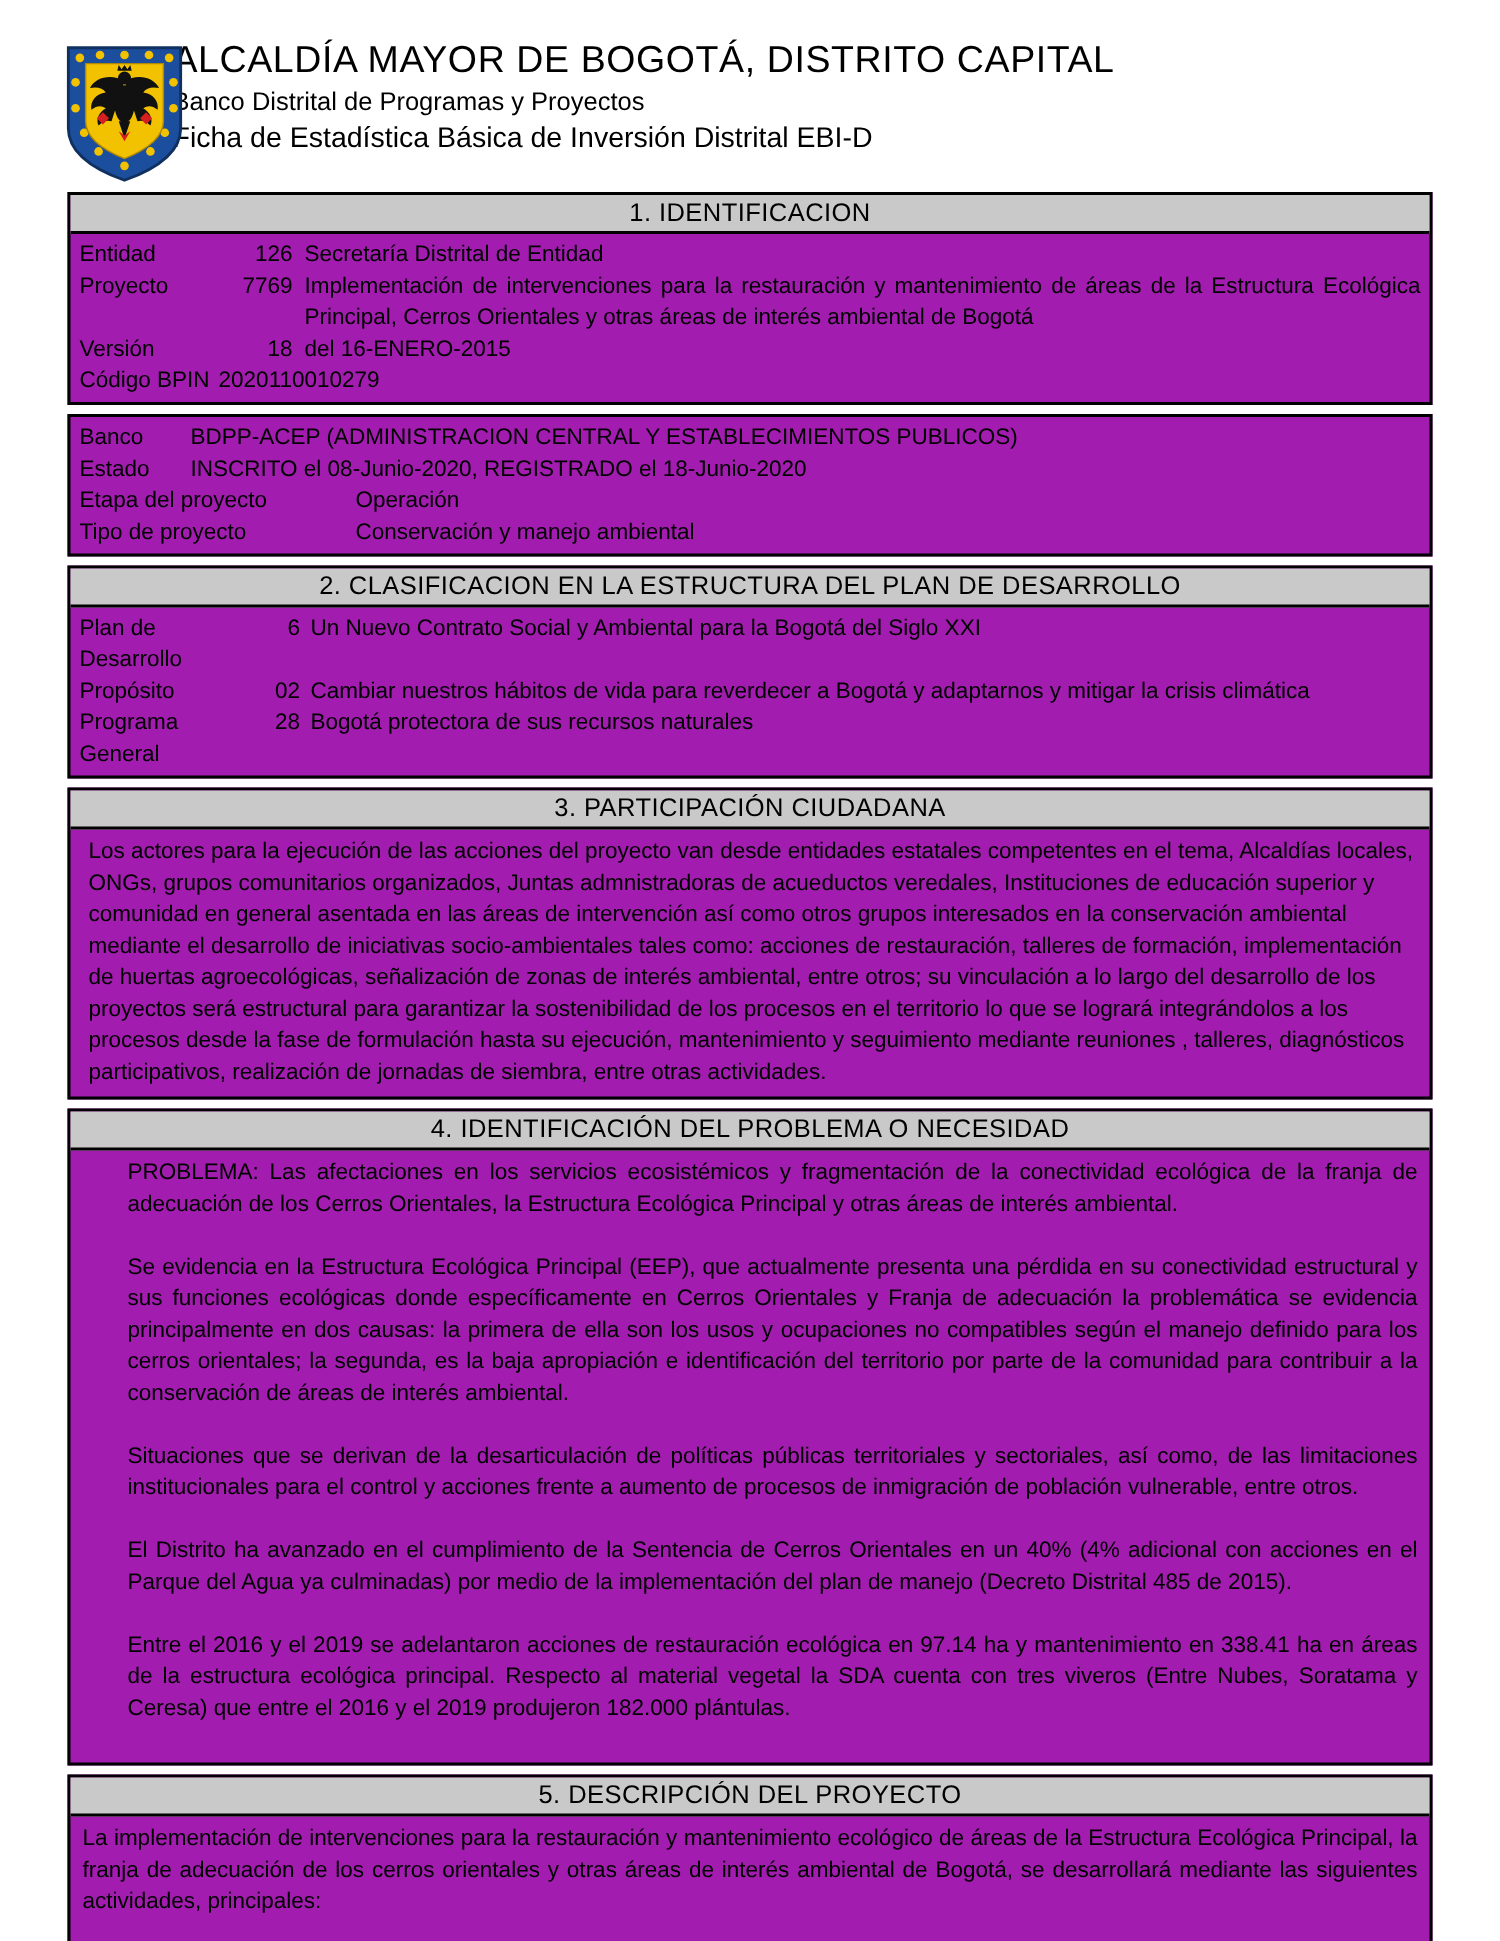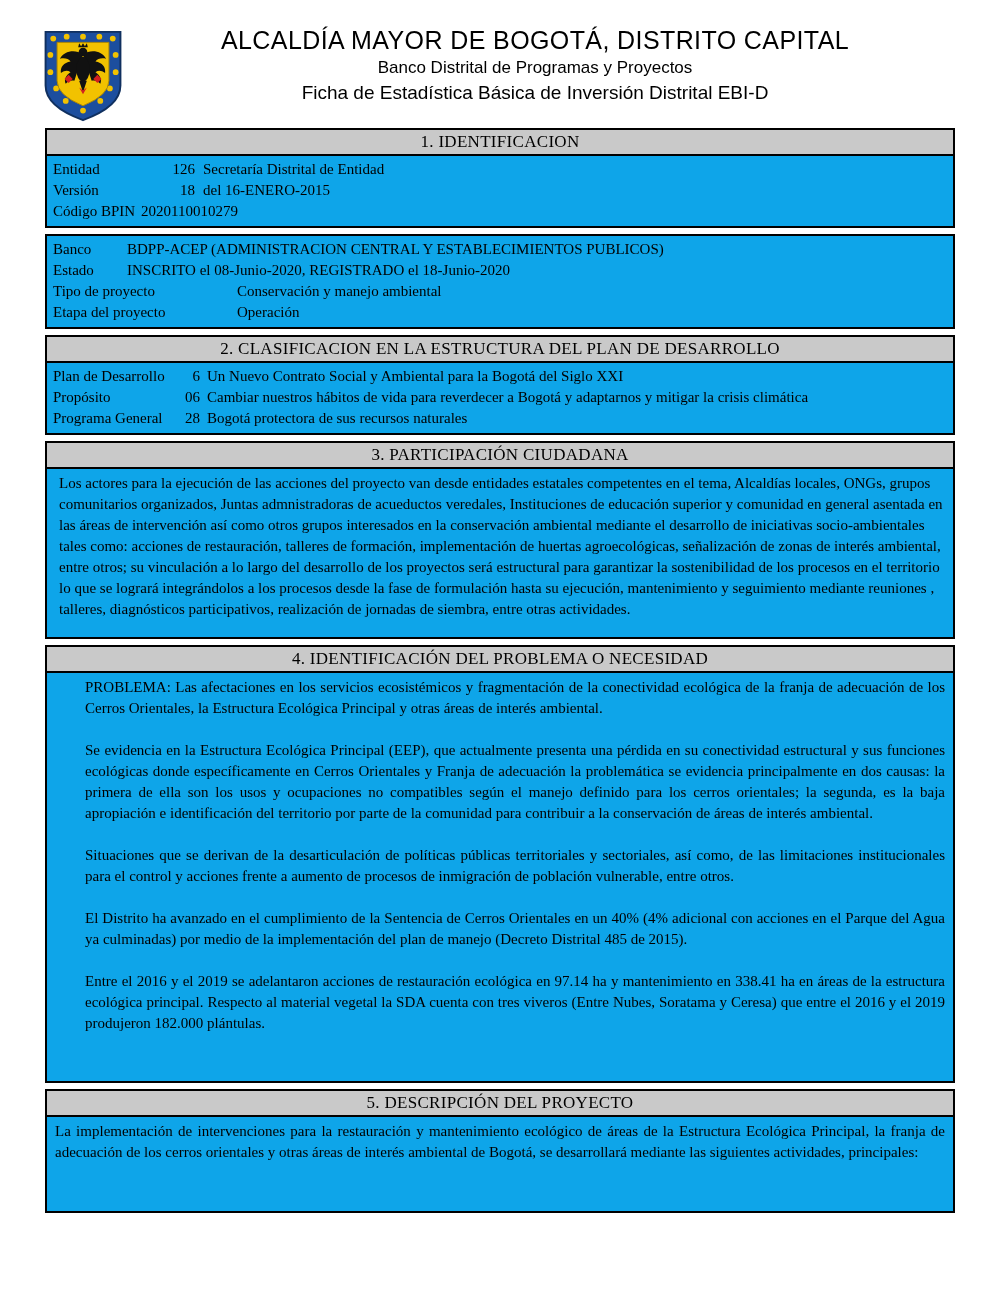--- a/index.html
+++ b/index.html
@@ -14,28 +14,28 @@
   body{
     width:1000px;height:1294px;background:#ffffff;color:#000;
     font-family:"Liberation Sans","DejaVu Sans",sans-serif;
     overflow:hidden;
   }
   .page{position:relative;width:1000px;height:1294px;}
 
   
   .doc-header{position:relative;margin:26px 45px 0 45px;height:94px;}
   .crest{position:absolute;left:-6px;top:2px;}
-  .titles{margin-left:70px;text-align:center;margin-top:16px;}
+  .titles{margin-left:70px;margin-top:16px;}
   .title{font-size:25px;letter-spacing:.4px;line-height:28px;}
   .subtitle1{font-size:17px;line-height:22px;margin-top:3px;}
   .subtitle2{font-size:19px;line-height:24px;margin-top:2px;}
 
   
   .content{margin:8px 45px 0 45px;}
-  .box{border:2px solid var(--border-color);margin-bottom:6px;background:#0ea5e9;font-family:Liberation Serif, serif;}
+  .box{border:2px solid var(--border-color);margin-bottom:6px;background:#a21caf;}
   .sec-title{
     background:var(--section-header-bg);
     border-bottom:2px solid var(--border-color);
     text-align:center;font-size:17px;line-height:22px;padding:1px 0;
     letter-spacing:.3px;
   }
   .rows{padding:3px 6px 4px 6px;}
   .row{display:flex;font-size:15px;line-height:21px;}
   .lbl{flex:none;}
   .w-label1{width:106px;}
@@ -113,20 +113,25 @@
 
     <section class="box">
       <div class="sec-title">1. IDENTIFICACION</div>
       <div class="rows">
         <div class="row">
           <span class="lbl w-label1">Entidad</span>
           <span class="code code1">126</span>
           <span class="val">Secretaría Distrital de Entidad</span>
         </div>
         <div class="row">
+          <span class="lbl w-label1">Proyecto</span>
+          <span class="code code1">7769</span>
+          <span class="val just">Implementación de intervenciones para la restauración y mantenimiento de áreas de la Estructura Ecológica Principal, Cerros Orientales y otras áreas de interés ambiental de Bogotá</span>
+        </div>
+        <div class="row">
           <span class="lbl w-label1">Versión</span>
           <span class="code code1">18</span>
           <span class="val">del 16-ENERO-2015</span>
         </div>
         <div class="row">
           <span class="lbl bpin-lbl">Código BPIN</span>
           <span class="val">2020110010279</span>
         </div>
       </div>
     </section>
@@ -135,41 +140,41 @@
       <div class="rows">
         <div class="row">
           <span class="lbl w-label-banco">Banco</span>
           <span class="val">BDPP-ACEP (ADMINISTRACION CENTRAL Y ESTABLECIMIENTOS PUBLICOS)</span>
         </div>
         <div class="row">
           <span class="lbl w-label-banco">Estado</span>
           <span class="val">INSCRITO el 08-Junio-2020, REGISTRADO el 18-Junio-2020</span>
         </div>
         <div class="row">
+          <span class="lbl w-label-tipo">Etapa del proyecto</span>
+          <span class="val">Operación</span>
+        </div>
+        <div class="row">
           <span class="lbl w-label-tipo">Tipo de proyecto</span>
           <span class="val">Conservación y manejo ambiental</span>
-        </div>
-        <div class="row">
-          <span class="lbl w-label-tipo">Etapa del proyecto</span>
-          <span class="val">Operación</span>
         </div>
       </div>
     </section>
 
     <section class="box">
       <div class="sec-title">2. CLASIFICACION EN LA ESTRUCTURA DEL PLAN DE DESARROLLO</div>
       <div class="rows">
         <div class="row">
           <span class="lbl w-label-s2">Plan de Desarrollo</span>
           <span class="code code2">6</span>
           <span class="val">Un Nuevo Contrato Social y Ambiental para la Bogotá del Siglo XXI</span>
         </div>
         <div class="row">
           <span class="lbl w-label-s2">Propósito</span>
-          <span class="code code2">06</span>
+          <span class="code code2">02</span>
           <span class="val">Cambiar nuestros hábitos de vida para reverdecer a Bogotá y adaptarnos y mitigar la crisis climática</span>
         </div>
         <div class="row">
           <span class="lbl w-label-s2">Programa General</span>
           <span class="code code2">28</span>
           <span class="val">Bogotá protectora de sus recursos naturales</span>
         </div>
       </div>
     </section>
 

